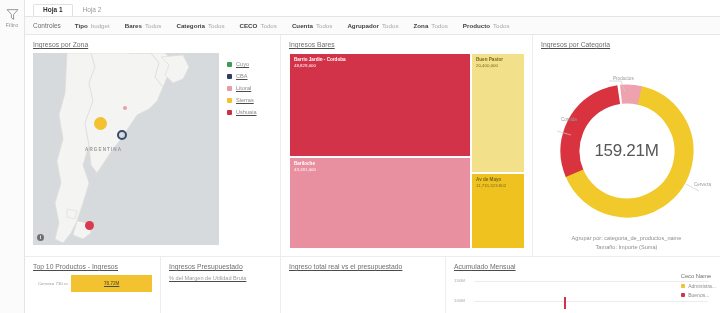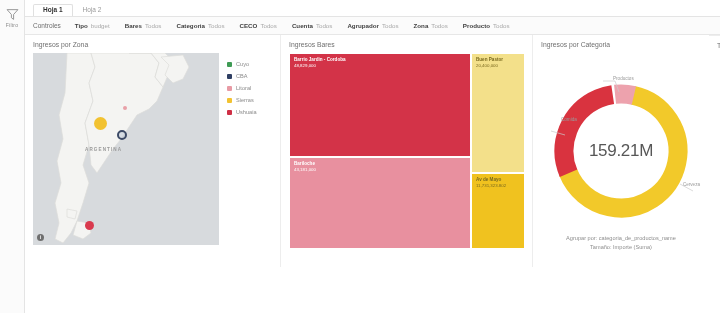--- a/index.html
+++ b/index.html
@@ -29,21 +29,21 @@
   .tab.active{color:#333;font-weight:bold;background:#fff;border-color:#e0e0e0;border-radius:2px 2px 0 0;}
 
   
   .filters{height:18px;background:#fbfbfb;border-bottom:1px solid #e7e7e7;display:flex;align-items:center;gap:0;padding-left:8px;box-sizing:border-box;}
   .f-title{font-size:6.5px;color:#6d6d6d;margin-right:14px;white-space:nowrap;}
   .f-item{display:flex;align-items:baseline;margin-right:15px;white-space:nowrap;}
   .f-key{font-size:6.2px;font-weight:bold;color:#3f3f3f;margin-right:3px;}
   .f-val{font-size:6.2px;color:#a9a9a9;}
 
   
-  .canvas{flex:1;display:flex;flex-direction:row;background:#fff;min-height:0;}
+  .canvas{flex:1;display:flex;flex-direction:column;background:#fff;min-height:0;text-decoration:underline;}
   .row1{display:flex;height:232px;}
   .row2{display:flex;flex:1;border-top:1px solid #ededed;}
 
   .panel{position:relative;box-sizing:border-box;padding:6px 8px 4px 8px;min-width:0;}
   .panel + .panel{border-left:1px solid #ededed;}
   .ptitle{font-size:6.8px;color:#6f6f6f;margin:0 0 5px 0;white-space:nowrap;}
 
   
   .p-map{width:255px;}
   .map-wrap{display:flex;height:196px;}

